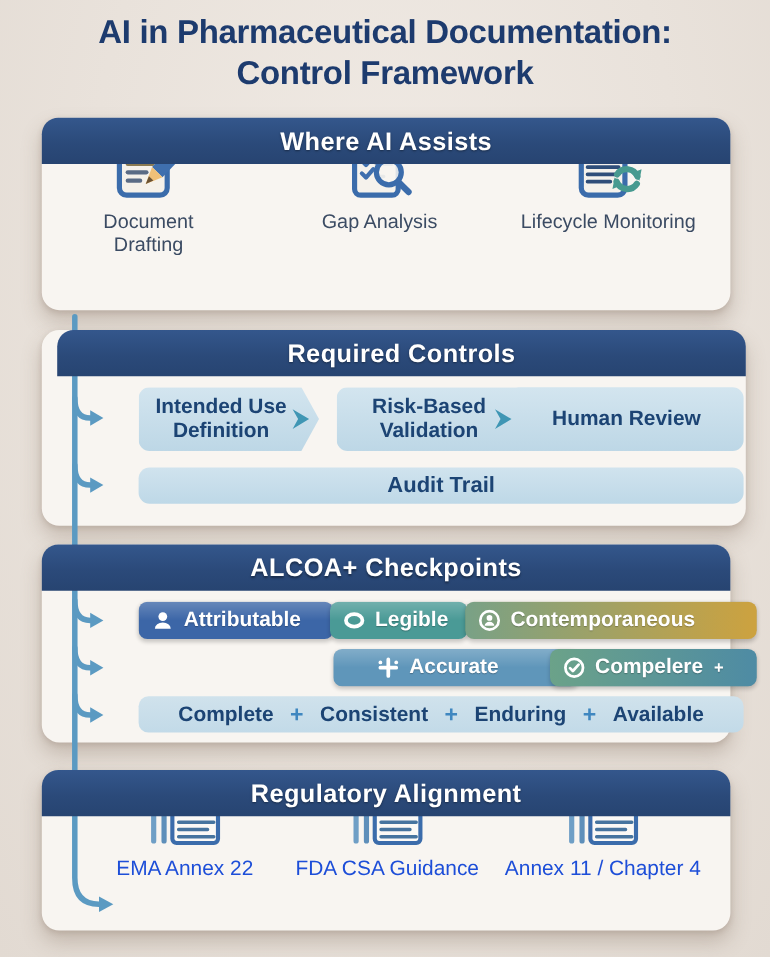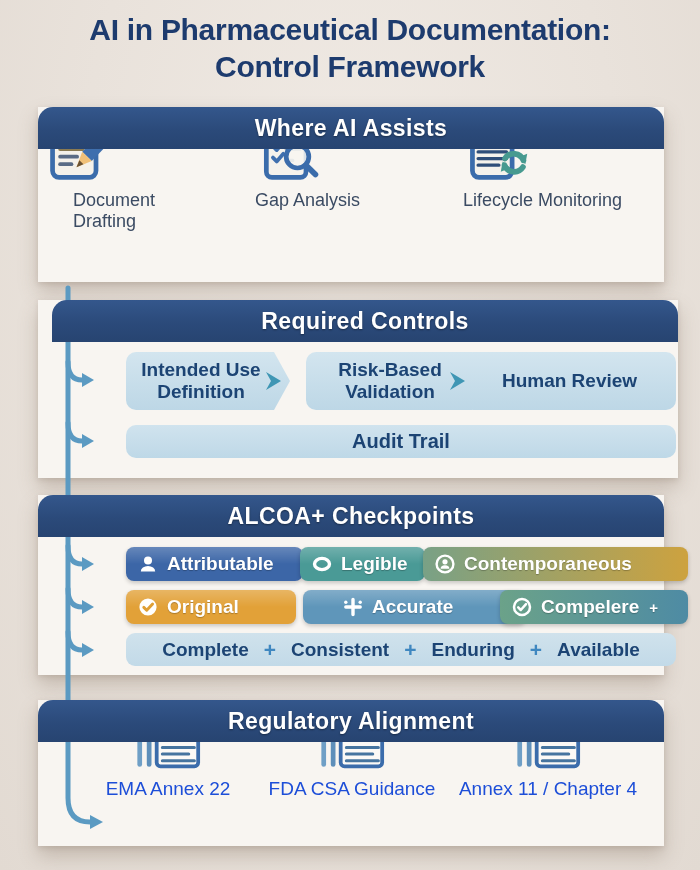--- a/index.html
+++ b/index.html
@@ -6,37 +6,37 @@
   body{
     width:700px;height:870px;position:relative;overflow:hidden;
     font-family:"Liberation Sans","DejaVu Sans",sans-serif;
     background:radial-gradient(ellipse at 50% 28%, #f0eae4 0%, #e9e2db 55%, #e2dad2 100%);
   }
   .title{
     position:absolute;top:12px;left:0;width:700px;text-align:center;
     color:#1d3b6e;font-weight:bold;font-size:30px;line-height:1.22;letter-spacing:-0.3px;
   }
   .panel{
-    position:absolute;left:38px;width:626px;background:#f8f5f1;border-radius:0;
+    position:absolute;left:38px;width:626px;background:#f8f5f1;border-radius:16px;
     box-shadow:0 10px 18px rgba(110,88,72,.28), 0 2px 5px rgba(110,88,72,.16);
   }
   .panel-header{
     position:relative;z-index:3;height:42px;border-radius:15px 15px 0 0;
     background:linear-gradient(180deg,#34578c 0%,#2b4a7a 55%,#274471 100%);
     color:#fff;font-weight:bold;font-size:23px;letter-spacing:.4px;
     display:flex;align-items:center;justify-content:center;
     text-shadow:0 1px 2px rgba(0,0,0,.4);
   }
   #panel1{top:107px;height:175px;}
   #panel2{top:300px;height:178px;padding-left:14px;}
   #panel3{top:495px;height:180px;text-align:center;}
   #panel4{top:700px;height:146px;}
 
   
-  .s1-item{position:absolute;top:10px;width:180px;}
+  .s1-item{position:absolute;top:10px;width:180px;text-align:center;}
   .s1-item .lbl{display:block;margin-top:1px;font-size:18px;color:#3b4b63;line-height:1.14;}
   #s1-i0{left:7px;}  #s1-i1{left:217px;} #s1-i2{left:425px;}
   #s1-i0 .lbl{width:124px;margin-left:auto;margin-right:auto;}
 
   
   .step{
     position:absolute;top:52px;height:58px;display:flex;align-items:center;justify-content:center;
     background:linear-gradient(180deg,#d3e5ef 0%,#bdd7e6 100%);
     text-align:center;font-weight:bold;font-size:19px;color:#1c4474;line-height:1.15;
   }
@@ -194,29 +194,20 @@
     <span class="icon">
       <svg width="20" height="20" viewBox="0 0 20 20">
         <circle cx="10" cy="10" r="8.4" fill="none" stroke="#fff" stroke-width="2.4"></circle>
         <circle cx="10" cy="7.8" r="2.6" fill="#fff"></circle>
         <path d="M5.6 14.8 a4.4 3.6 0 0 1 8.8 0 z" fill="#fff"></path>
       </svg>
     </span>
     <span>Contemporaneous</span>
   </div>
 
-  <div class="badge" id="bdg-original">
-    <span class="icon">
-      <svg width="20" height="20" viewBox="0 0 20 20">
-        <circle cx="10" cy="10" r="8.6" fill="#fff"></circle>
-        <path d="M5.8 10.4 l2.9 2.9 L14.6 7" stroke="#df9f35" stroke-width="2.9" fill="none" stroke-linecap="round" stroke-linejoin="round"></path>
-      </svg>
-    </span>
-    <span>Original</span>
-  </div>
   <div class="badge" id="bdg-accurate">
     <span class="icon">
       <svg width="20" height="20" viewBox="0 0 20 20">
         <path d="M10 2.5 V17.5 M2.8 10 H17.2" stroke="#fff" stroke-width="3.4" stroke-linecap="round"></path>
         <circle cx="2.8" cy="5.2" r="1.7" fill="#fff"></circle>
         <circle cx="17.2" cy="5.2" r="1.7" fill="#fff"></circle>
       </svg>
     </span>
     <span>Accurate</span>
   </div>

